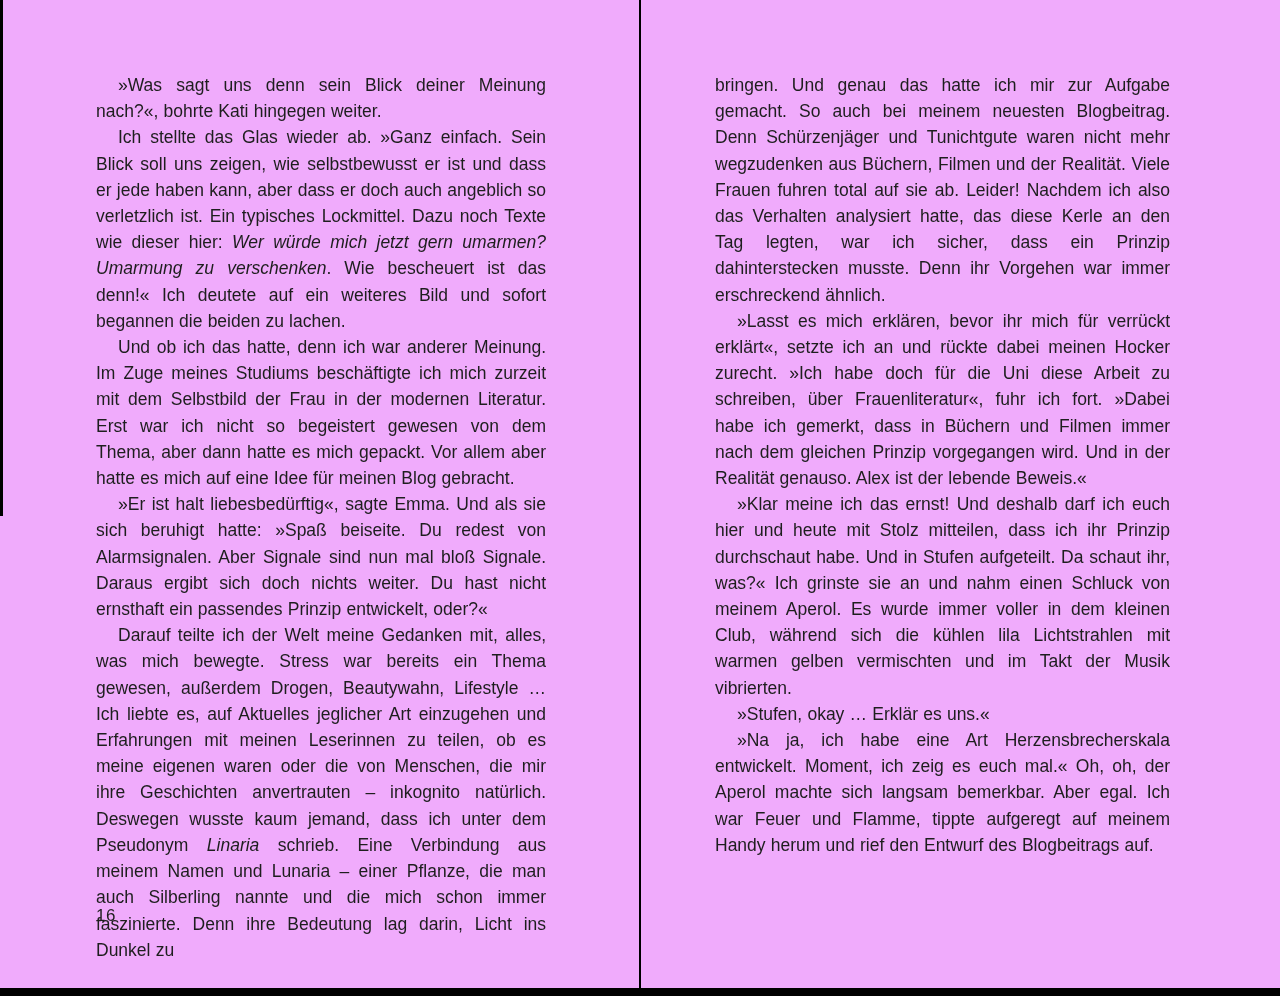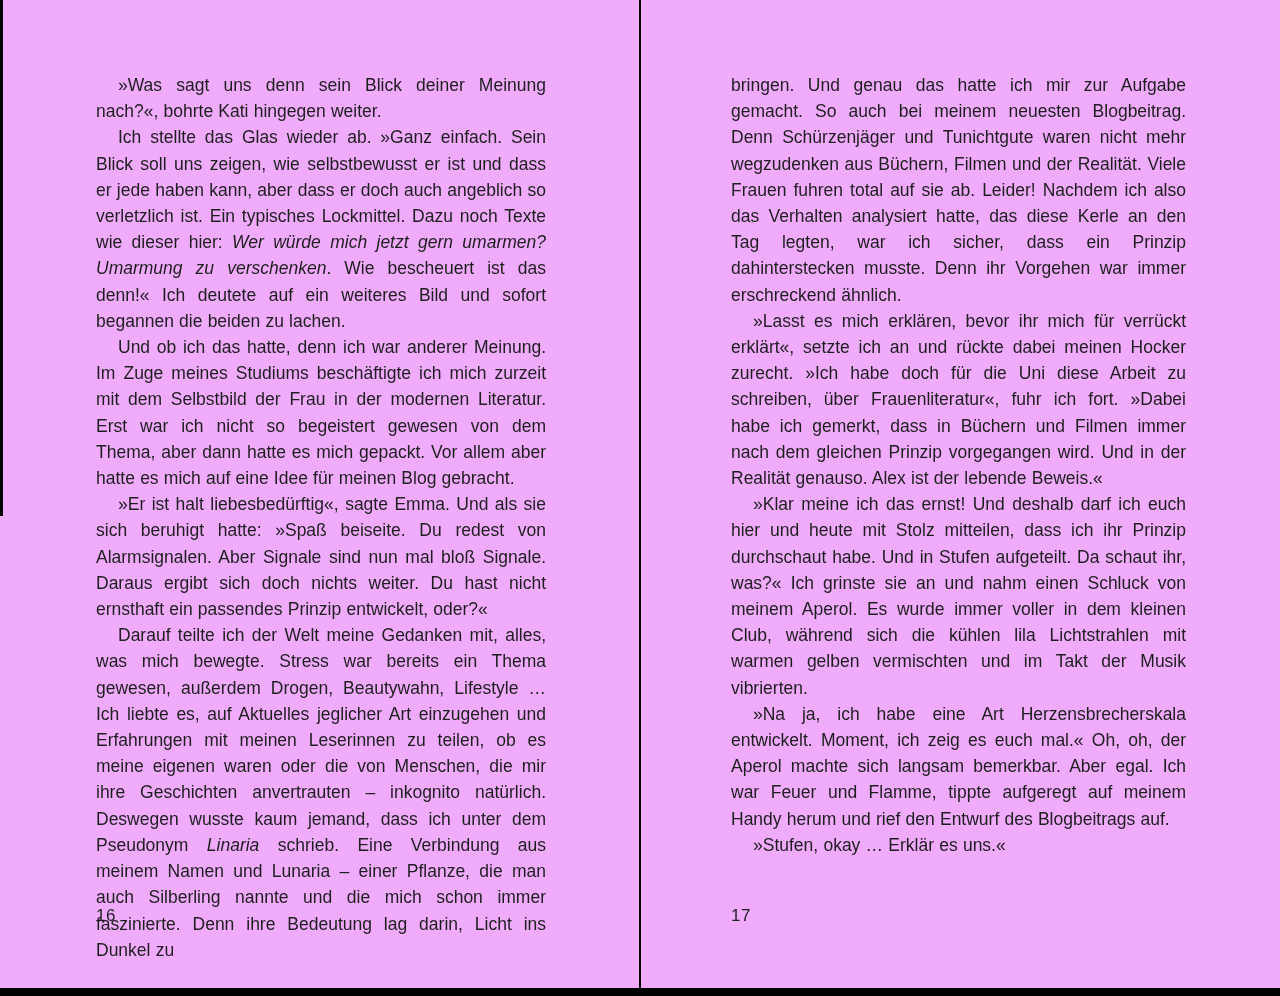--- a/index.html
+++ b/index.html
@@ -37,21 +37,21 @@
     bottom: 0;
     width: 1280px;
     height: 8px;
   }
   .page {
     position: absolute;
     top: 0;
     height: 988px;
   }
   .page.left  { left: 0;   width: 639px; }
-  .page.right { left: 641px; width: 540px; }
+  .page.right { left: 625px; width: 540px; }
   .text-block {
     position: absolute;
     top: 72px;
     text-align: justify;
     font-size: 17.5px;
     line-height: 26.2px;
     hyphens: auto;
     -webkit-hyphens: auto;
     word-spacing: 0.02em;
   }
@@ -94,19 +94,18 @@
         <p class="para indent"><span>Darauf teilte ich der Welt meine Gedanken mit, alles, was mich bewegte. Stress war bereits ein Thema gewesen, außerdem Drogen, Beautywahn, Lifestyle … Ich liebte es, auf Aktuelles jeglicher Art einzugehen und Erfahrungen mit meinen Leserinnen zu teilen, ob es meine eigenen waren oder die von Menschen, die mir ihre Geschichten anvertrauten – inkognito natürlich. Deswegen wusste kaum jemand, dass ich unter dem Pseudonym </span><em>Linaria</em><span> schrieb. Eine Verbindung aus meinem Namen und Lunaria – einer Pflanze, die man auch Silberling nannte und die mich schon immer faszinierte. Denn ihre Bedeutung lag darin, Licht ins Dunkel zu</span></p>
       </div>
     <div class="page-number">16</div>
   </div>
 
   <div class="page right">
     <div class="text-block">
         <p class="para"><span>bringen. Und genau das hatte ich mir zur Aufgabe gemacht. So auch bei meinem neuesten Blogbeitrag. Denn Schürzenjäger und Tunichtgute waren nicht mehr wegzudenken aus Büchern, Filmen und der Realität. Viele Frauen fuhren total auf sie ab. Leider! Nachdem ich also das Verhalten analysiert hatte, das diese Kerle an den Tag legten, war ich sicher, dass ein Prinzip dahinterstecken musste. Denn ihr Vorgehen war immer erschreckend ähnlich.</span></p>
         <p class="para indent"><span>»Lasst es mich erklären, bevor ihr mich für verrückt erklärt«, setzte ich an und rückte dabei meinen Hocker zurecht. »Ich habe doch für die Uni diese Arbeit zu schreiben, über Frauenliteratur«, fuhr ich fort. »Dabei habe ich gemerkt, dass in Büchern und Filmen immer nach dem gleichen Prinzip vorgegangen wird. Und in der Realität genauso. Alex ist der lebende Beweis.«</span></p>
         <p class="para indent"><span>»Klar meine ich das ernst! Und deshalb darf ich euch hier und heute mit Stolz mitteilen, dass ich ihr Prinzip durchschaut habe. Und in Stufen aufgeteilt. Da schaut ihr, was?« Ich grinste sie an und nahm einen Schluck von meinem Aperol. Es wurde immer voller in dem kleinen Club, während sich die kühlen lila Lichtstrahlen mit warmen gelben vermischten und im Takt der Musik vibrierten.</span></p>
+        <p class="para indent"><span>»Stufen, okay … Erklär es uns.«</span></p>
         <p class="para indent"><span>»Na ja, ich habe eine Art Herzensbrecherskala entwickelt. Moment, ich zeig es euch mal.« Oh, oh, der Aperol machte sich langsam bemerkbar. Aber egal. Ich war Feuer und Flamme, tippte aufgeregt auf meinem Handy herum und rief den Entwurf des Blogbeitrags auf.</span></p>
-        <p class="para indent"><span>»Stufen, okay … Erklär es uns.«</span></p>
       </div>
-    <div class="page-number">17</div>
   </div>
 
 </div>
 
 </body></html>

